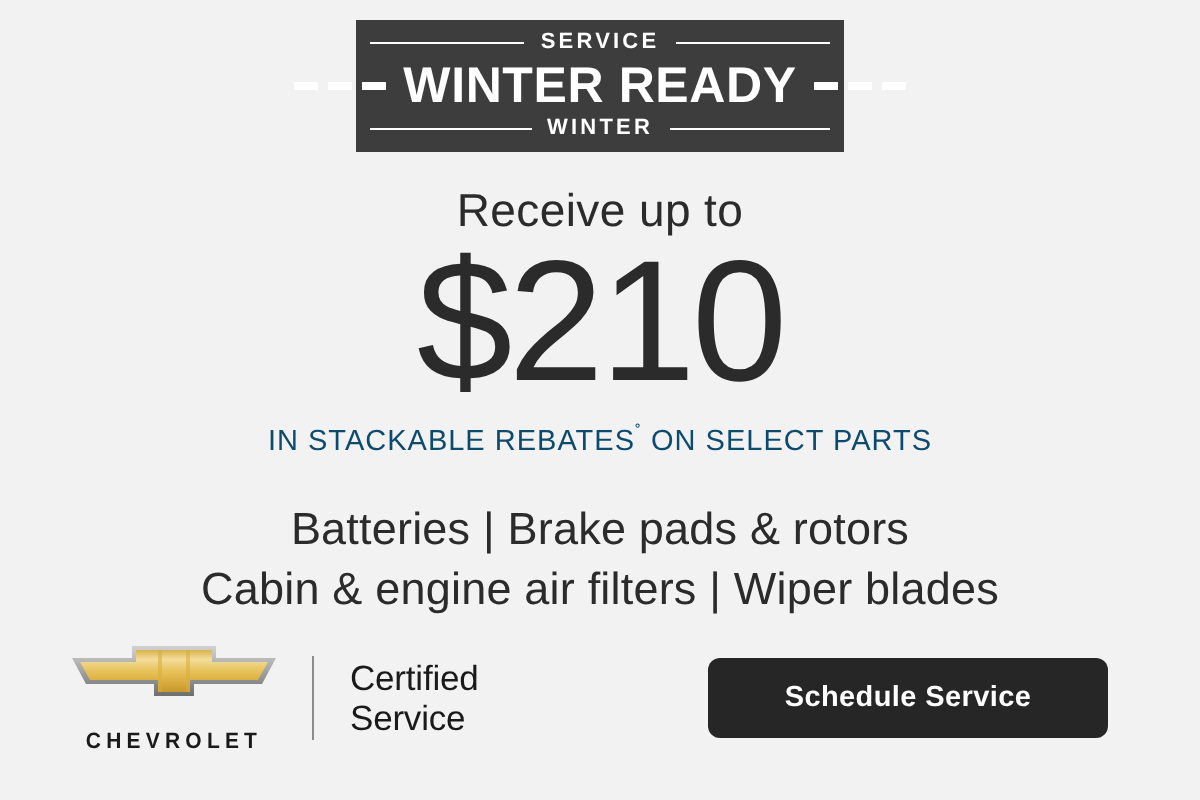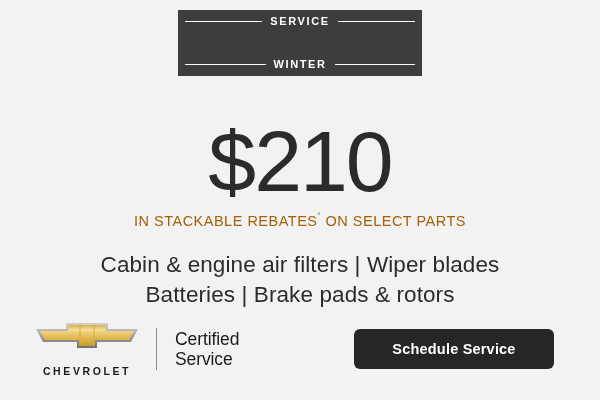--- a/index.html
+++ b/index.html
@@ -110,21 +110,21 @@
     line-height: 1;
     letter-spacing: -2px;
   }
   .rebates {
     position: absolute;
     left: 0;
     top: 214px;
     width: 600px;
     text-align: center;
     font-size: 14.5px;
-    color: #a16207;
+    color: #0c4a6e;
     letter-spacing: 0.5px;
     line-height: 1;
   }
   .rebates sup {
     font-size: 9px;
     vertical-align: super;
     line-height: 0;
   }
 
   
@@ -217,38 +217,52 @@
 <div class="ad">
 
   <div class="badge">
 
     <div class="badge-rule-row">
       <span class="rule"></span>
       <span class="badge-kicker">SERVICE</span>
       <span class="rule"></span>
     </div>
 
+    <div class="badge-main">
+      <span class="dashes">
+        <i></i>
+          <i></i>
+          <i></i>
+      </span>
+      <span class="badge-title">WINTER READY</span>
+      <span class="dashes">
+        <i></i>
+          <i></i>
+          <i></i>
+      </span>
+    </div>
 
     <div class="badge-rule-row">
       <span class="rule"></span>
       <span class="badge-kicker">WINTER</span>
       <span class="rule"></span>
     </div>
 
   </div>
 
+  <div class="receive">Receive up to</div>
   <div class="amount">$210</div>
 
   <div class="rebates">
     <span>IN STACKABLE REBATES</span><sup>˚</sup><span> ON SELECT PARTS</span>
   </div>
 
   <div class="parts">
+    <span>Batteries | Brake pads &amp; rotors</span>
     <span>Cabin &amp; engine air filters | Wiper blades</span>
-    <span>Batteries | Brake pads &amp; rotors</span>
   </div>
 
   <div class="footer">
 
     <div class="brand">
 
       <div class="bowtie-wrap">
         <svg class="bowtie" width="108" height="27" viewBox="0 0 216 54">
           <defs>
             <linearGradient id="gold" x1="0" y1="0" x2="0" y2="1">

